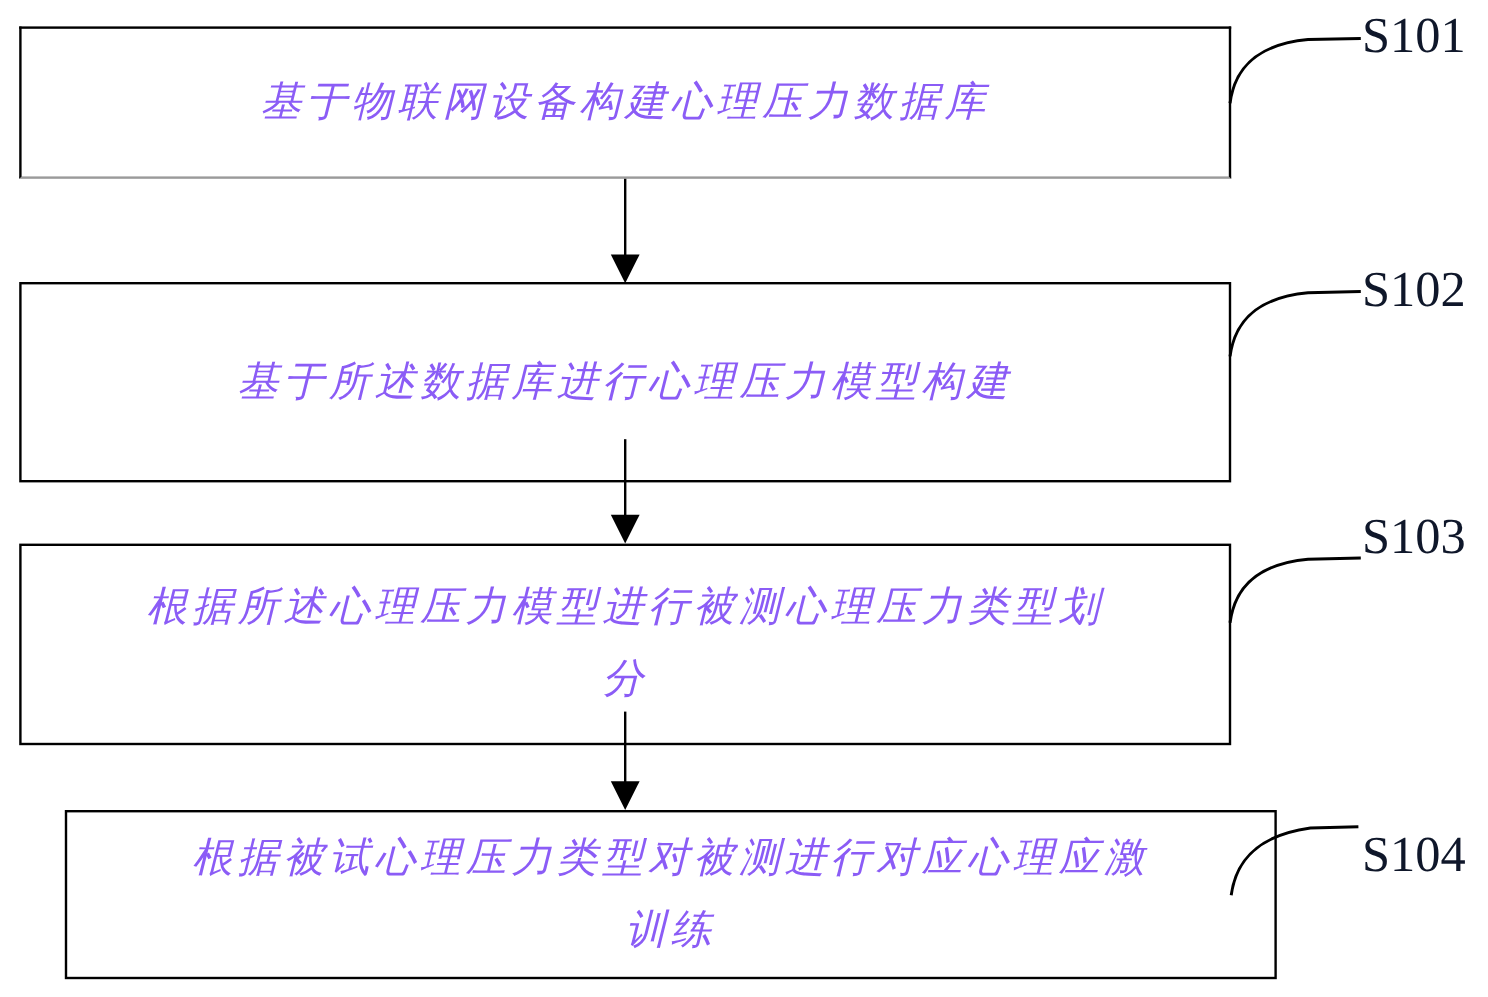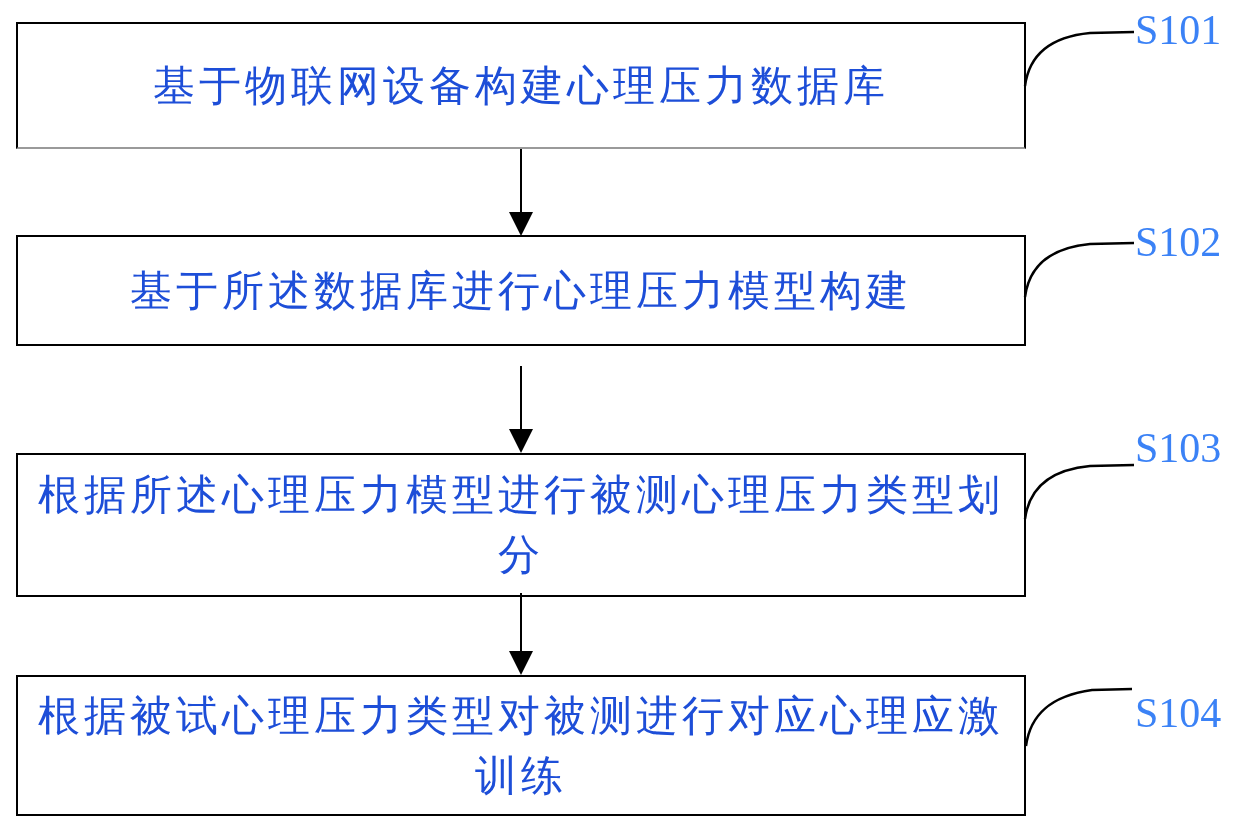--- a/index.html
+++ b/index.html
@@ -21,30 +21,31 @@
     width: 1010px;
     box-sizing: border-box;
     border: 2px solid #000000;
     background: #ffffff;
     display: flex;
     align-items: center;
     justify-content: center;
     text-align: center;
   }
   .flow-box .box-text {
-    font-size: 42px;
+    font-size: 34px;
     line-height: 60px;
     letter-spacing: 4px;
-    color: #1d4ed8;
+    color: #8b5cf6;
     white-space: pre-line;
+    font-style: italic;
   }
   .box-1 { top: 22px;  height: 127px; border-bottom-color: #9a9a9a; }
-  .box-2 { top: 235px; height: 111px; justify-content: center; }
-  .box-3 { top: 453px; height: 144px; }
-  .box-4 { top: 675px; height: 141px; }
+  .box-2 { top: 235px; height: 167px; justify-content: center; }
+  .box-3 { top: 453px; height: 168px; }
+  .box-4 { top: 675px; height: 141px; margin-left: 38px; }
 
   .arrow-line {
     position: absolute;
     left: 520px;
     width: 2px;
     background: #000000;
   }
   .arrow-head {
     position: absolute;
     left: 509px;
@@ -67,21 +68,21 @@
     top: 0;
     width: 1240px;
     height: 831px;
     pointer-events: none;
   }
   .step-label {
     position: absolute;
     left: 1135px;
     font-size: 42px;
     line-height: 42px;
-    color: #3b82f6;
+    color: #0f172a;
     white-space: nowrap;
   }
   .label-1 { top: 9px; }
   .label-2 { top: 221px; text-align: right; }
   .label-3 { top: 427px; }
   .label-4 { top: 692px; }
 </style>
 </head>
 <body>
 

